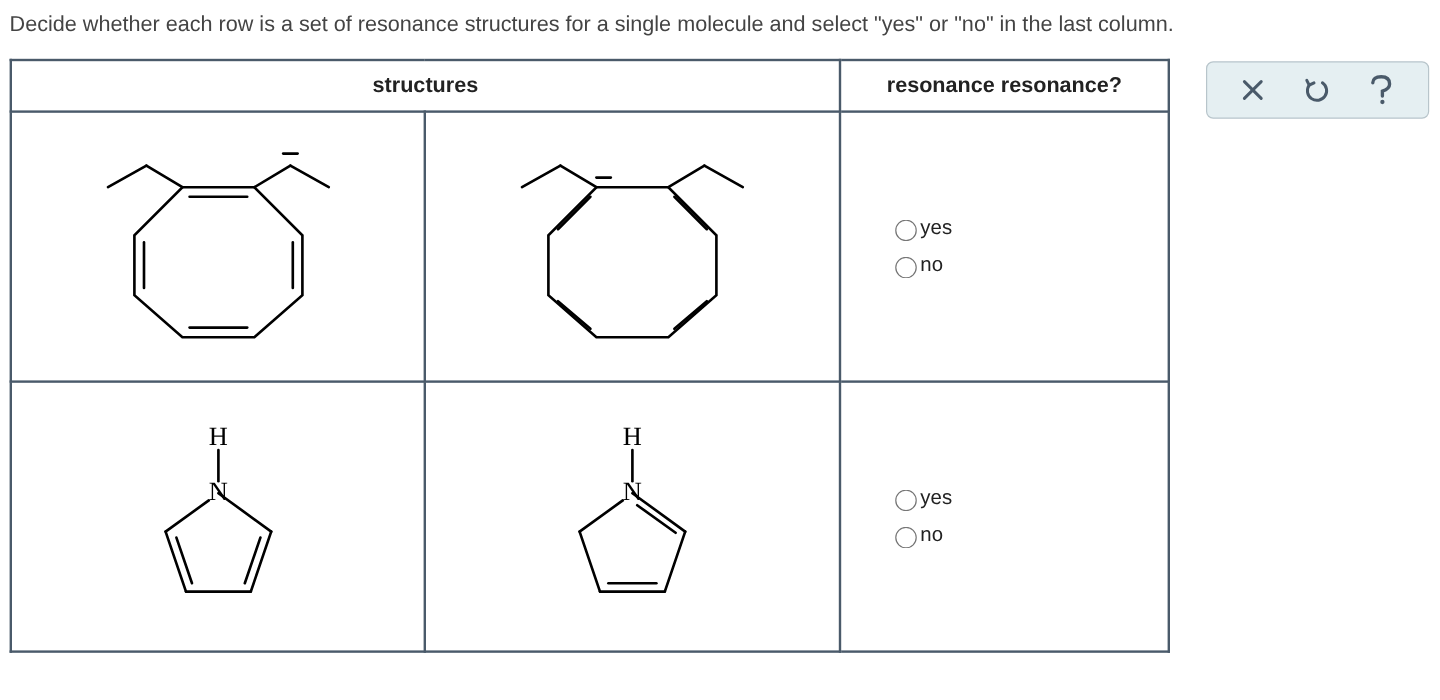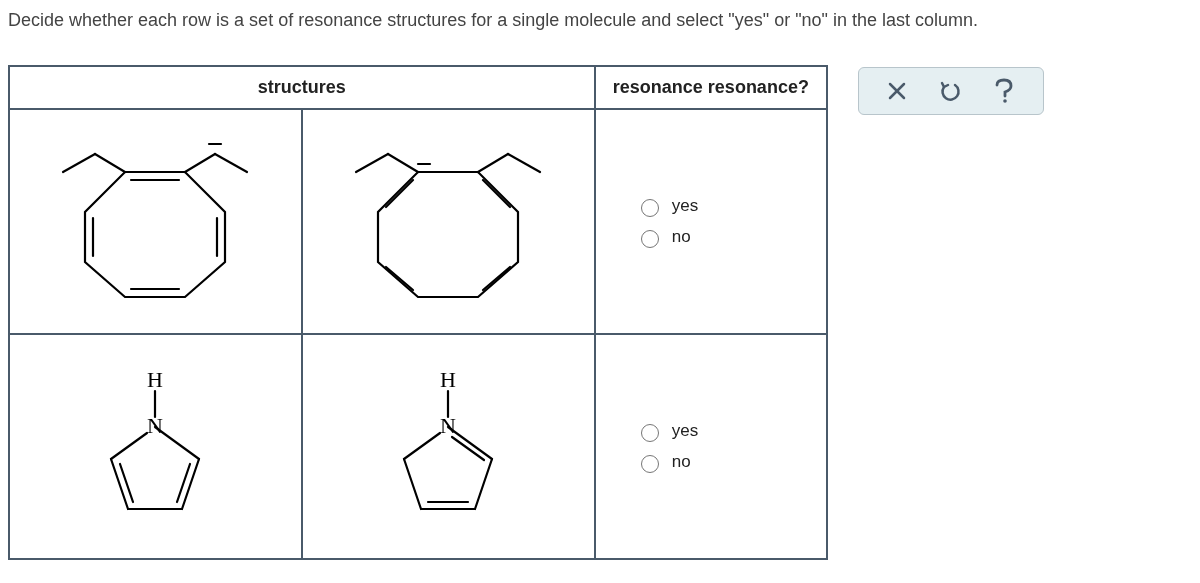--- a/index.html
+++ b/index.html
@@ -6,33 +6,33 @@
   body {
     margin: 0;
     padding: 10px 8px;
     font-family: Arial, Helvetica, sans-serif;
     font-size: 18px;
     color: #333;
     background: #fff;
     width: 1200px;
   }
   .instruction {
-    margin-bottom: 34px;
+    margin-bottom: 18px;
     font-size: 18px;
     color: #444;
   }
   .main-wrap {
     display: flex;
     align-items: flex-start;
     gap: 30px;
   }
   .qtable {
     border: 2px solid #4a5a6a;
     border-collapse: collapse;
-    width: 820px;
+    width: 967px;
   }
   .qtable th, .qtable td {
     border: 2px solid #4a5a6a;
     text-align: center;
     vertical-align: middle;
   }
   .qtable th {
     font-weight: bold;
     font-size: 18px;
     padding: 10px 6px;
@@ -44,21 +44,20 @@
     position: relative;
   }
   .anscell {
     width: 230px;
     padding: 0 40px;
     text-align: left;
   }
   .radio-row {
     display: flex;
     align-items: center;
-    gap: 10px;
     margin: 10px 0;
     font-size: 17px;
     color: #222;
   }
   .radio-row input[type=radio] {
     width: 18px;
     height: 18px;
     accent-color: #555;
   }
   .toolbar {

